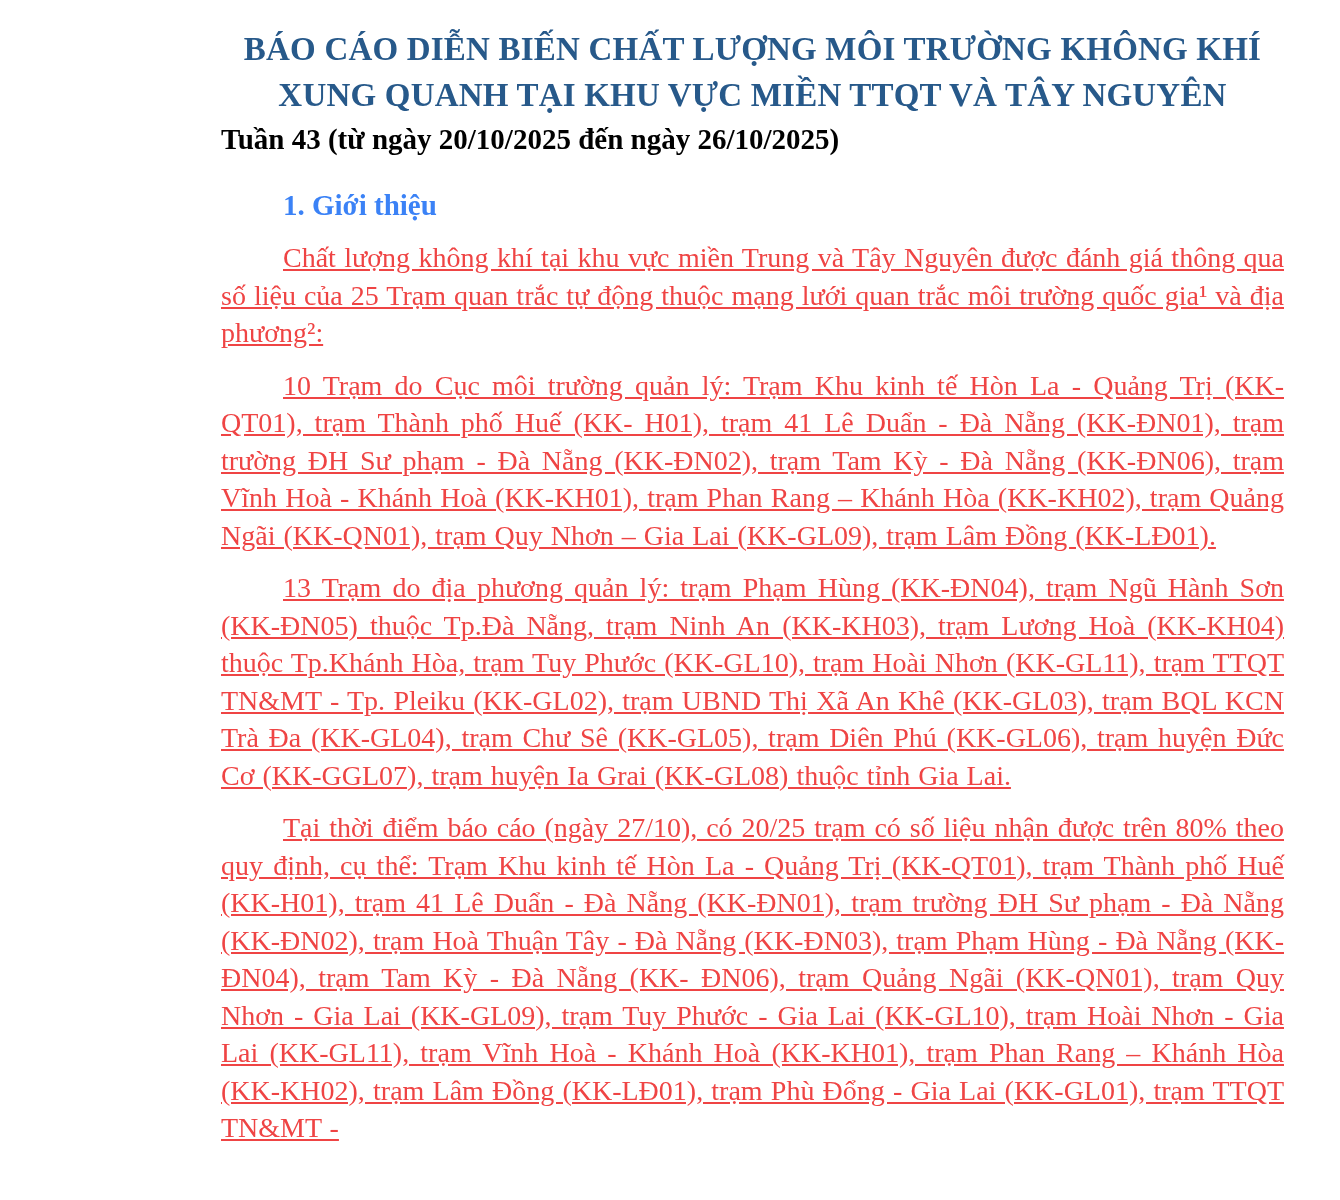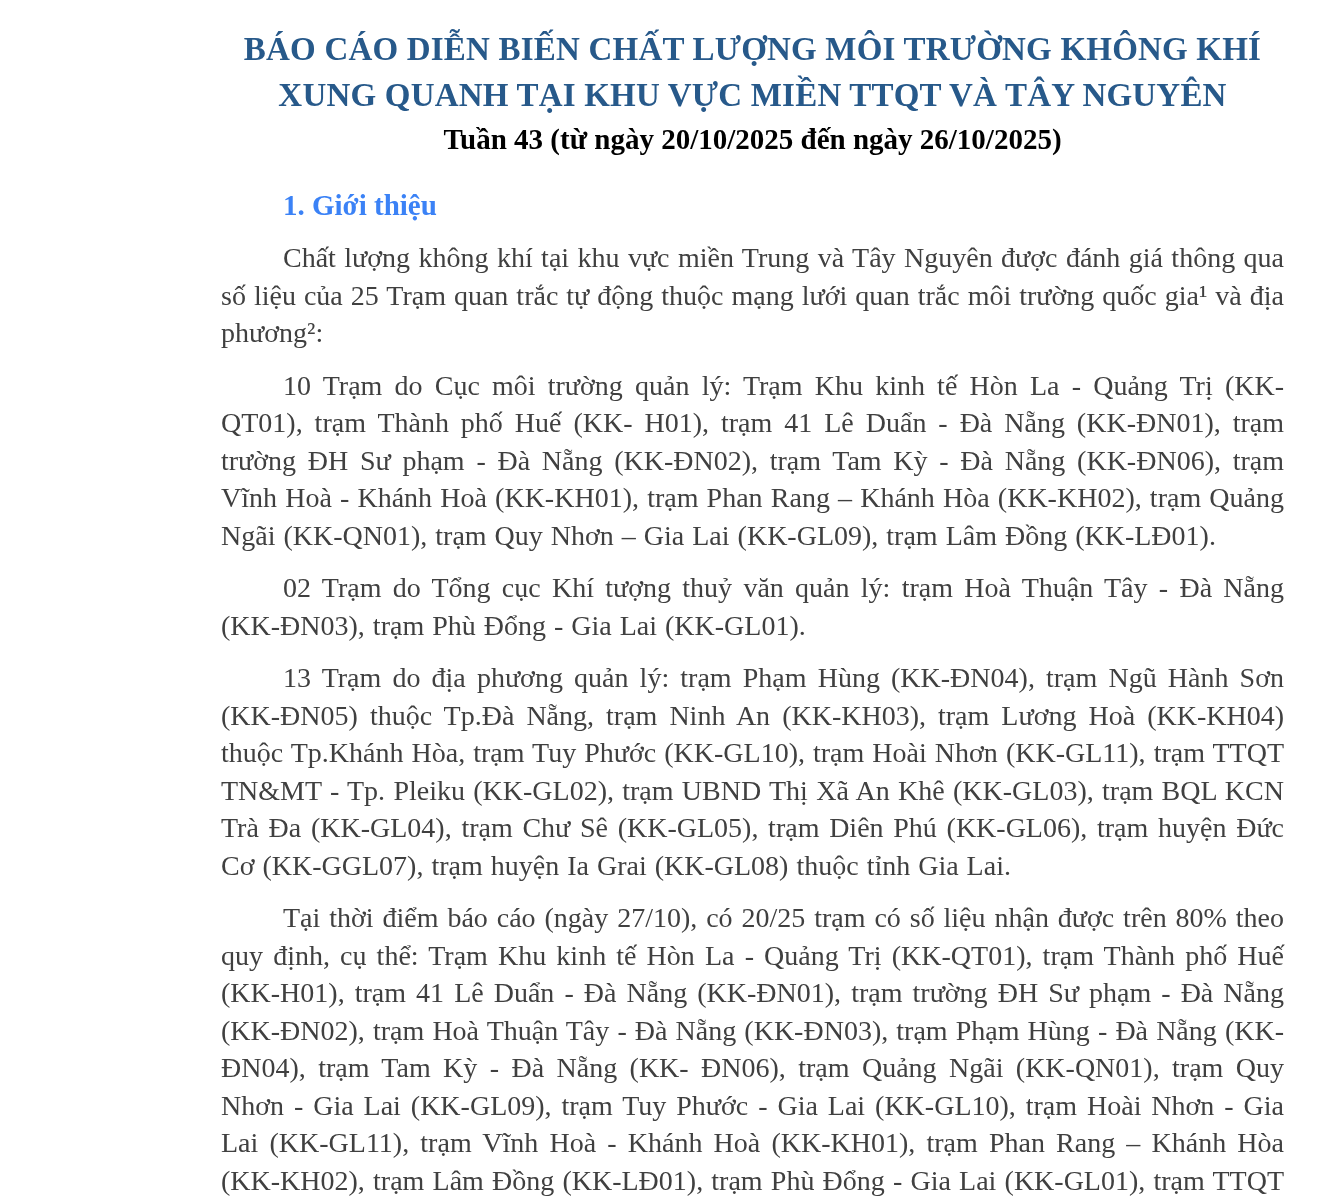--- a/index.html
+++ b/index.html
@@ -29,42 +29,43 @@
     line-height: 46px;
     text-align: center;
     color: #27598a;
     letter-spacing: 0.2px;
   }
   .report-subtitle {
     margin: 0;
     font-weight: bold;
     font-size: 29px;
     line-height: 42px;
-    text-align: center;
+    text-align: left;
     color: #000000;
   }
   .section-heading {
     margin: 26px 0 0 0;
     font-weight: bold;
     font-size: 29px;
     line-height: 38px;
     text-indent: 62px;
     color: #3b82f6;
   }
   .section-body {
     margin: 0;
   }
   .para {
     margin: 15px 0 0 0;
     font-size: 28px;
     line-height: 37.5px;
     text-align: justify;
     text-indent: 62px;
     word-spacing: 1px;
-    color: #404040;
+    color: #ef4444;
+    text-decoration: underline;
   }
 </style>
 </head>
 <body>
 
 <div class="page" style="background: rgb(255, 255, 255);">
 
   <h1 class="report-title" style="color: rgb(39, 89, 138);">
     <span class="title-line">BÁO CÁO DIỄN BIẾN CHẤT LƯỢNG MÔI TRƯỜNG KHÔNG KHÍ</span><br>
     <span class="title-line">XUNG QUANH TẠI KHU VỰC MIỀN TTQT VÀ TÂY NGUYÊN</span>
@@ -73,20 +74,19 @@
   <p class="report-subtitle">Tuần 43 (từ ngày 20/10/2025 đến ngày 26/10/2025)</p>
 
   <h2 class="section-heading">1. Giới thiệu</h2>
 
   <div class="section-body">
 
       <p class="para">Chất lượng không khí tại khu vực miền Trung và Tây Nguyên được đánh giá thông qua số liệu của 25 Trạm quan trắc tự động thuộc mạng lưới quan trắc môi trường quốc gia¹ và địa phương²:</p>
 
       <p class="para">10 Trạm do Cục môi trường quản lý: Trạm Khu kinh tế Hòn La - Quảng Trị (KK-QT01), trạm Thành phố Huế (KK- H01), trạm 41 Lê Duẩn - Đà Nẵng (KK-ĐN01), trạm trường ĐH Sư phạm - Đà Nẵng (KK-ĐN02), trạm Tam Kỳ - Đà Nẵng (KK-ĐN06), trạm Vĩnh Hoà - Khánh Hoà (KK-KH01), trạm Phan Rang – Khánh Hòa (KK-KH02), trạm Quảng Ngãi (KK-QN01), trạm Quy Nhơn – Gia Lai (KK-GL09), trạm Lâm Đồng (KK-LĐ01).</p>
 
-      <p class="para">02 Trạm do Tổng cục Khí tượng thuỷ văn quản lý: trạm Hoà Thuận Tây - Đà Nẵng (KK-ĐN03), trạm Phù Đổng - Gia Lai (KK-GL01).</p>
 
       <p class="para">13 Trạm do địa phương quản lý: trạm Phạm Hùng (KK-ĐN04), trạm Ngũ Hành Sơn (KK-ĐN05) thuộc Tp.Đà Nẵng, trạm Ninh An (KK-KH03), trạm Lương Hoà (KK-KH04) thuộc Tp.Khánh Hòa, trạm Tuy Phước (KK-GL10), trạm Hoài Nhơn (KK-GL11), trạm TTQT TN&amp;MT - Tp. Pleiku (KK-GL02), trạm UBND Thị Xã An Khê (KK-GL03), trạm BQL KCN Trà Đa (KK-GL04), trạm Chư Sê (KK-GL05), trạm Diên Phú (KK-GL06), trạm huyện Đức Cơ (KK-GGL07), trạm huyện Ia Grai (KK-GL08) thuộc tỉnh Gia Lai.</p>
 
       <p class="para">Tại thời điểm báo cáo (ngày 27/10), có 20/25 trạm có số liệu nhận được trên 80% theo quy định, cụ thể: Trạm Khu kinh tế Hòn La - Quảng Trị (KK-QT01), trạm Thành phố Huế (KK-H01), trạm 41 Lê Duẩn - Đà Nẵng (KK-ĐN01), trạm trường ĐH Sư phạm - Đà Nẵng (KK-ĐN02), trạm Hoà Thuận Tây - Đà Nẵng (KK-ĐN03), trạm Phạm Hùng - Đà Nẵng (KK-ĐN04), trạm Tam Kỳ - Đà Nẵng (KK- ĐN06), trạm Quảng Ngãi (KK-QN01), trạm Quy Nhơn - Gia Lai (KK-GL09), trạm Tuy Phước - Gia Lai (KK-GL10), trạm Hoài Nhơn - Gia Lai (KK-GL11), trạm Vĩnh Hoà - Khánh Hoà (KK-KH01), trạm Phan Rang – Khánh Hòa (KK-KH02), trạm Lâm Đồng (KK-LĐ01), trạm Phù Đổng - Gia Lai (KK-GL01), trạm TTQT TN&amp;MT -</p>
     </div>
 
 </div>
 
 </body></html>

